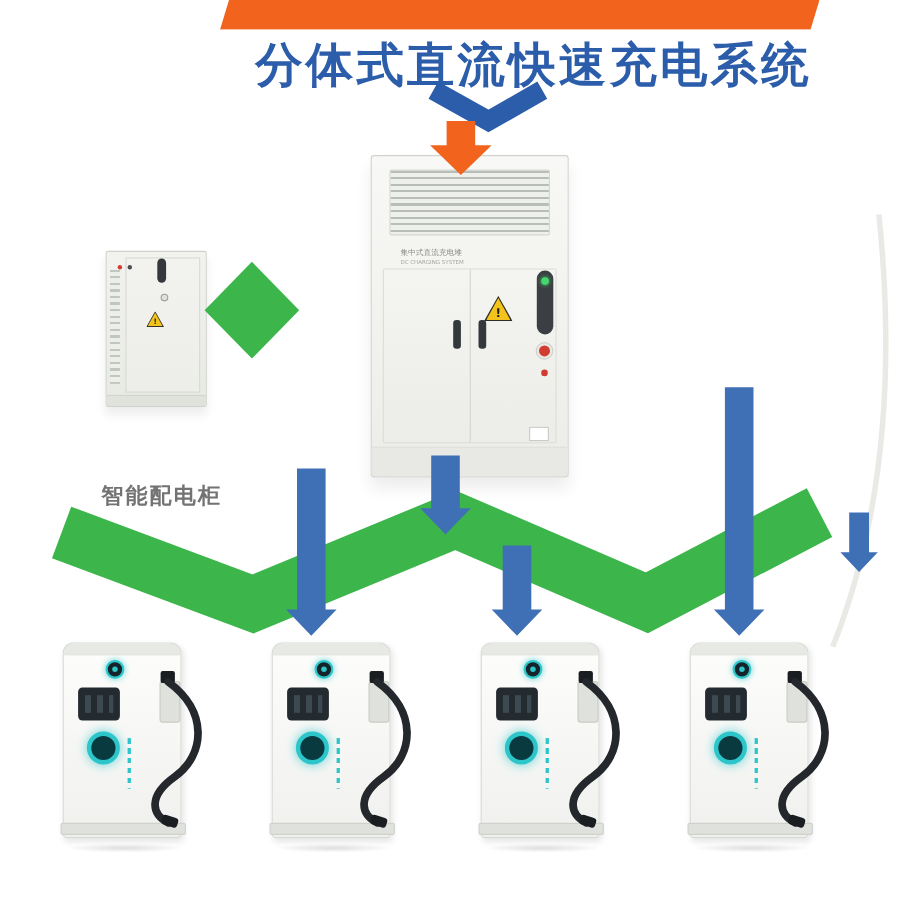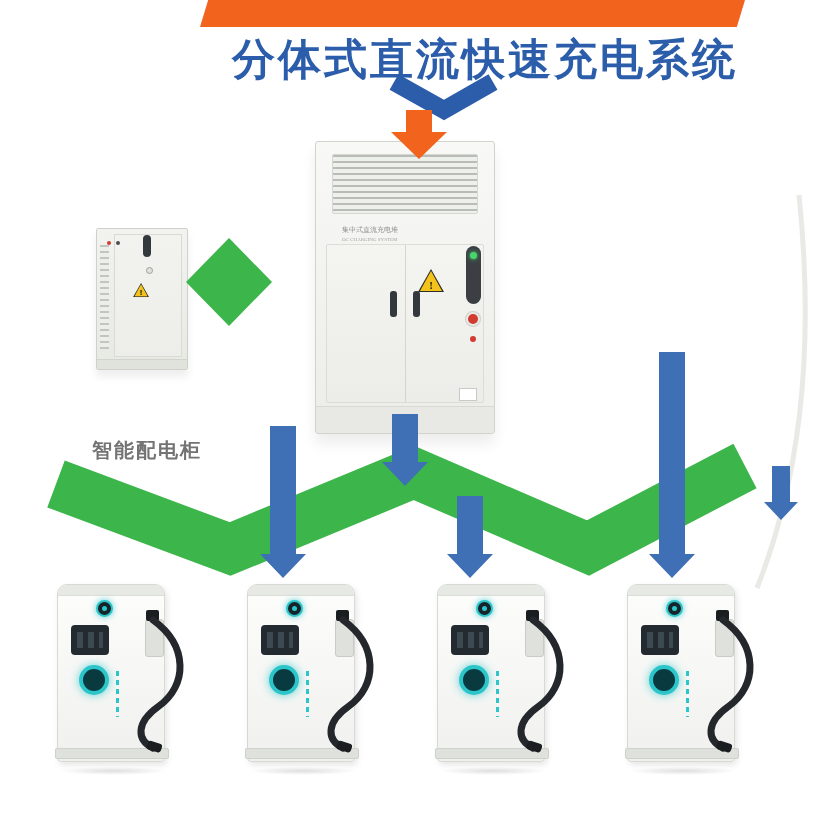--- a/index.html
+++ b/index.html
@@ -9,25 +9,25 @@
   
   .banner{position:absolute;left:200px;top:0;width:545px;height:27px;background:#f2641d;
           clip-path:polygon(1.5% 0,100% 0,98.5% 100%,0 100%);}
   .title{position:absolute;left:195px;top:31px;width:580px;text-align:center;
          font-size:43px;font-weight:bold;color:#2b5daa;letter-spacing:3px;white-space:nowrap;}
 
   
   .arrows{position:absolute;left:0;top:0;width:840px;height:840px;z-index:3;pointer-events:none;}
 
   
-  .cab-main{position:absolute;left:315px;top:141px;width:178px;height:291px;z-index:2;
+  .cab-main{position:absolute;left:337px;top:141px;width:178px;height:291px;z-index:2;
             background:linear-gradient(180deg,#f8f8f6,#ececе8);
             background:linear-gradient(180deg,#f8f8f6,#ecece8);
             border:1px solid #d2d3cd;border-radius:3px;
-            box-shadow:0 10px 14px rgba(0,0,0,.07);font-family:Liberation Serif, serif;}
+            box-shadow:0 10px 14px rgba(0,0,0,.07);}
   .cab-main .vent{position:absolute;left:16px;top:12px;right:16px;height:58px;
             border:1px solid #d6d7d1;border-radius:2px;
             background:repeating-linear-gradient(180deg,#b8bdb7 0 2px,#eef0ec 2px 6px);}
   .cab-main .plate{position:absolute;left:26px;top:84px;color:#8b8e89;line-height:9px;}
   .cab-main .plate .l1{font-size:7px;display:block;}
   .cab-main .plate .l2{font-size:5px;display:block;color:#a4a7a1;}
   .cab-main .doors{position:absolute;left:10px;right:10px;top:102px;bottom:30px;
             border:1px solid #dcddd7;border-radius:2px;
             background:linear-gradient(180deg,#f4f4f1,#ecede8);}
   .cab-main .seam{position:absolute;left:50%;top:0;bottom:0;width:1px;background:#d4d5cf;}

